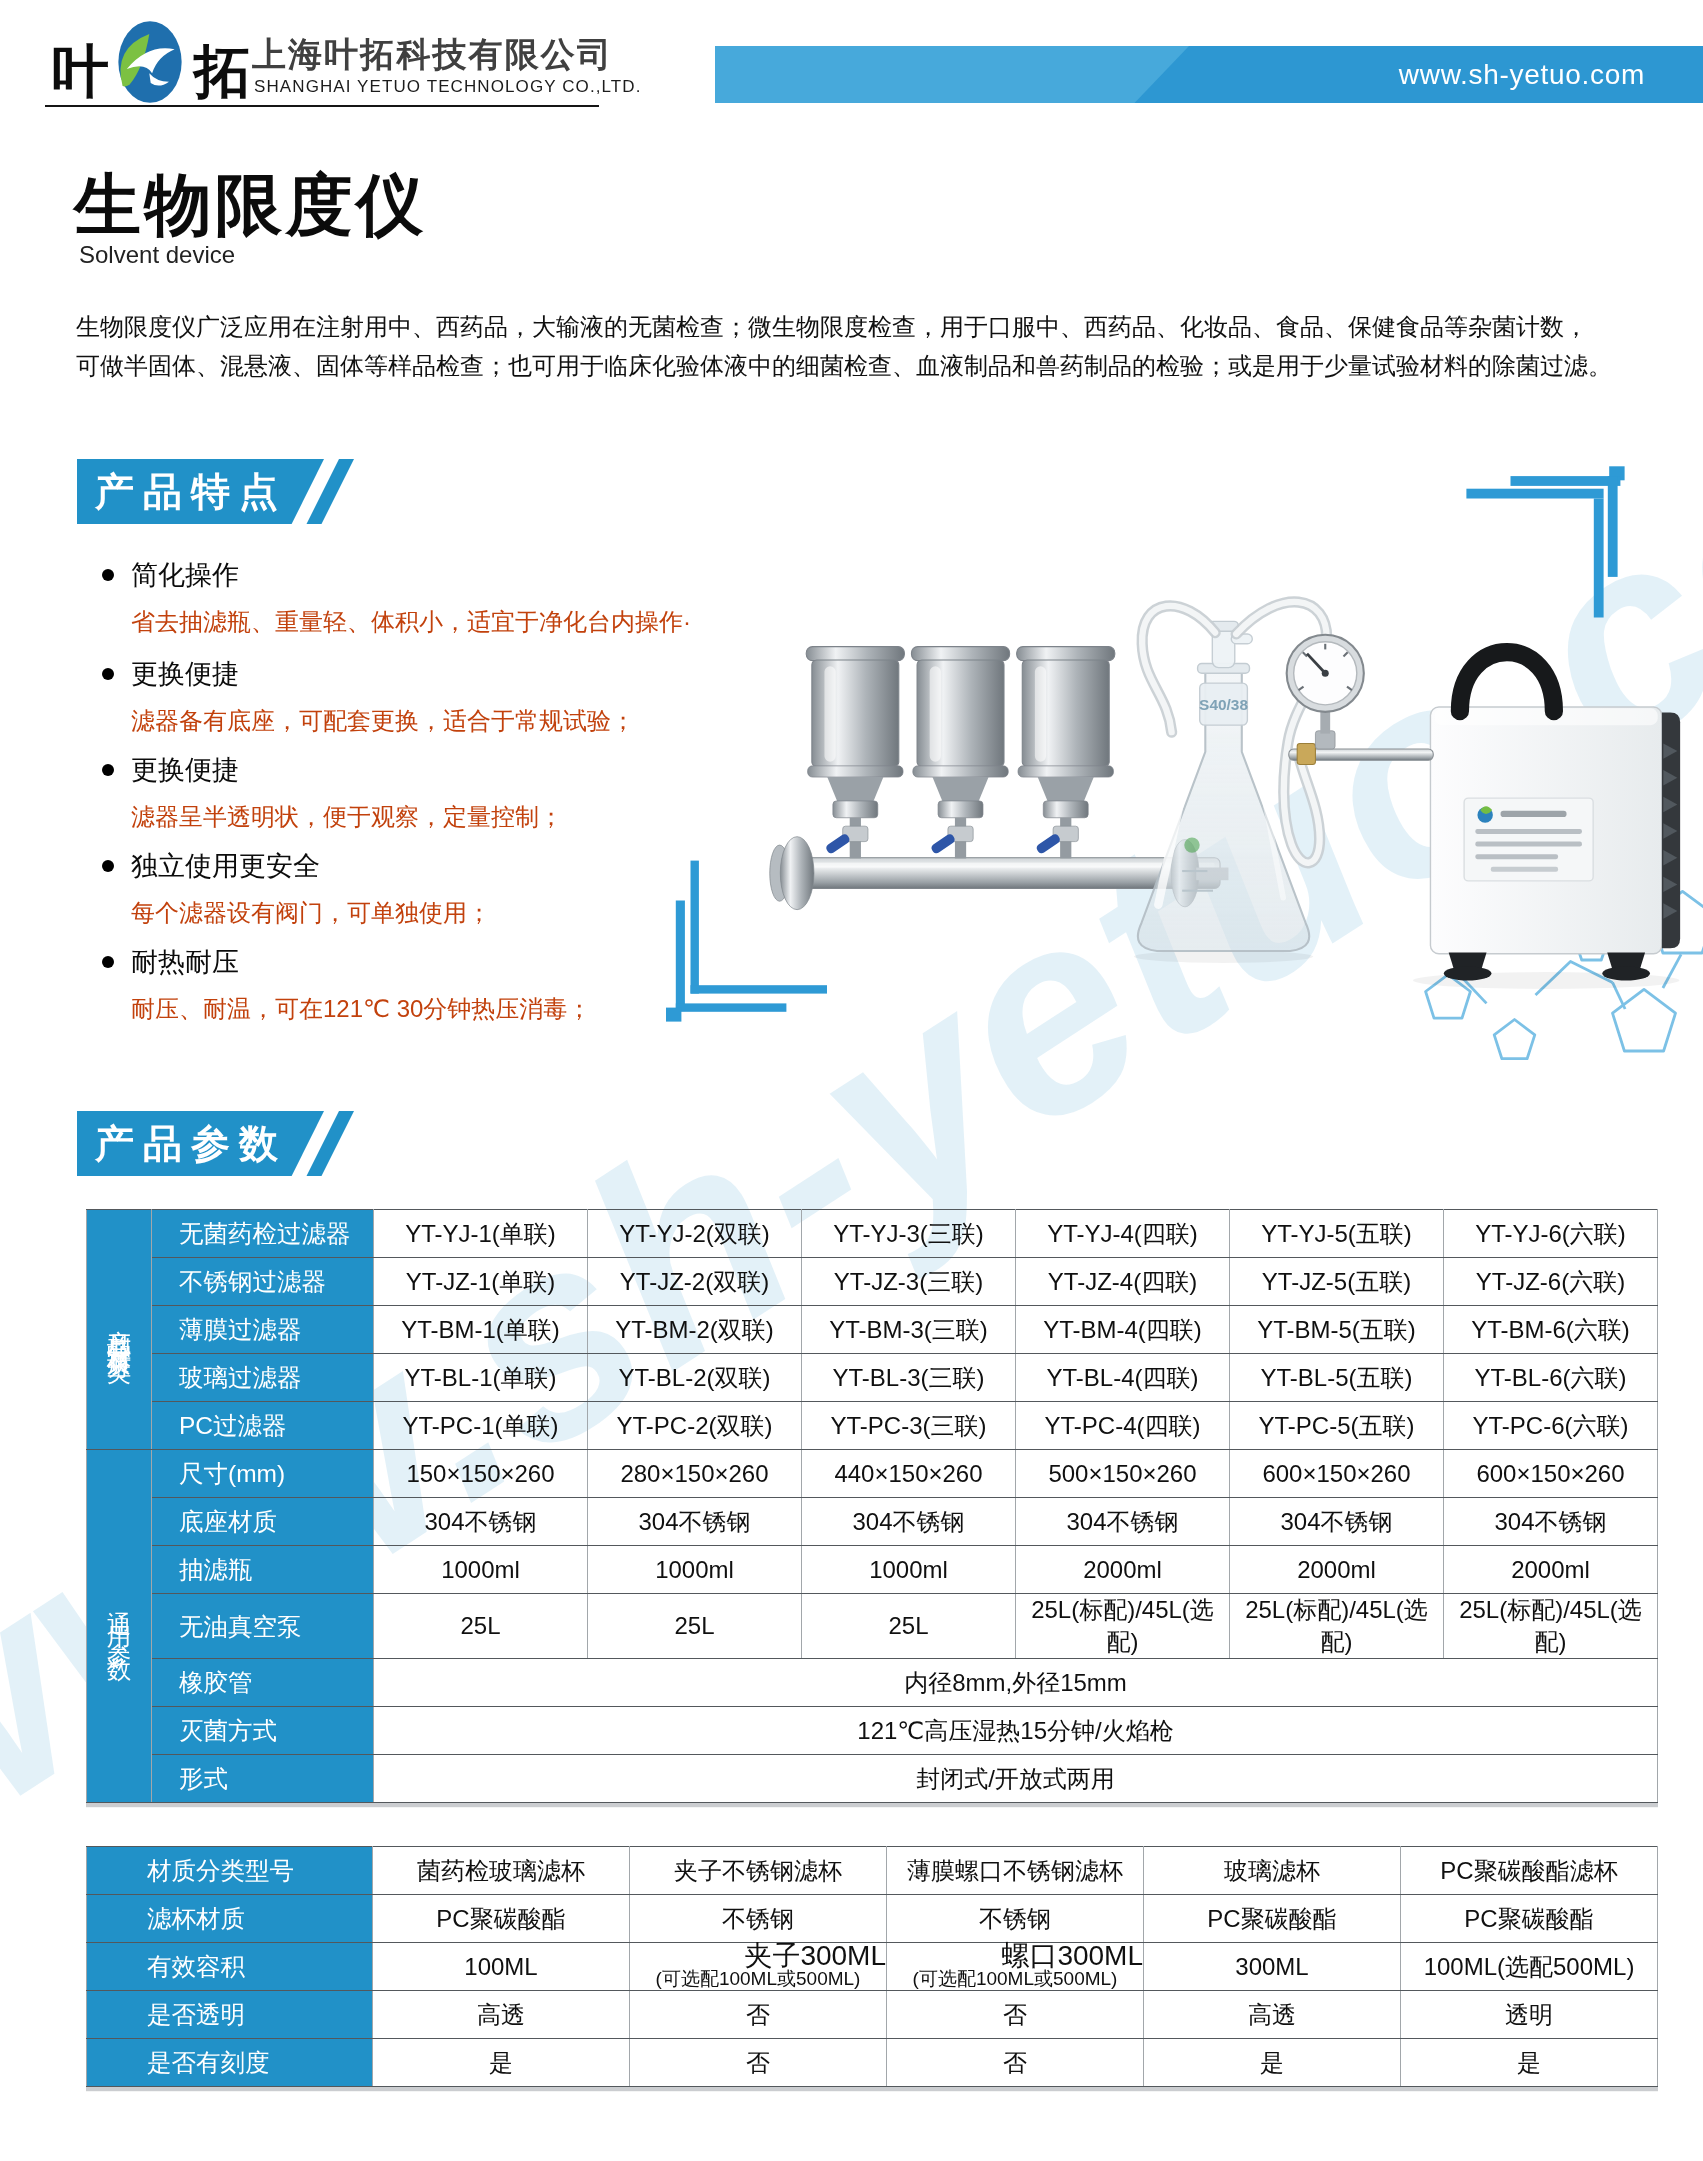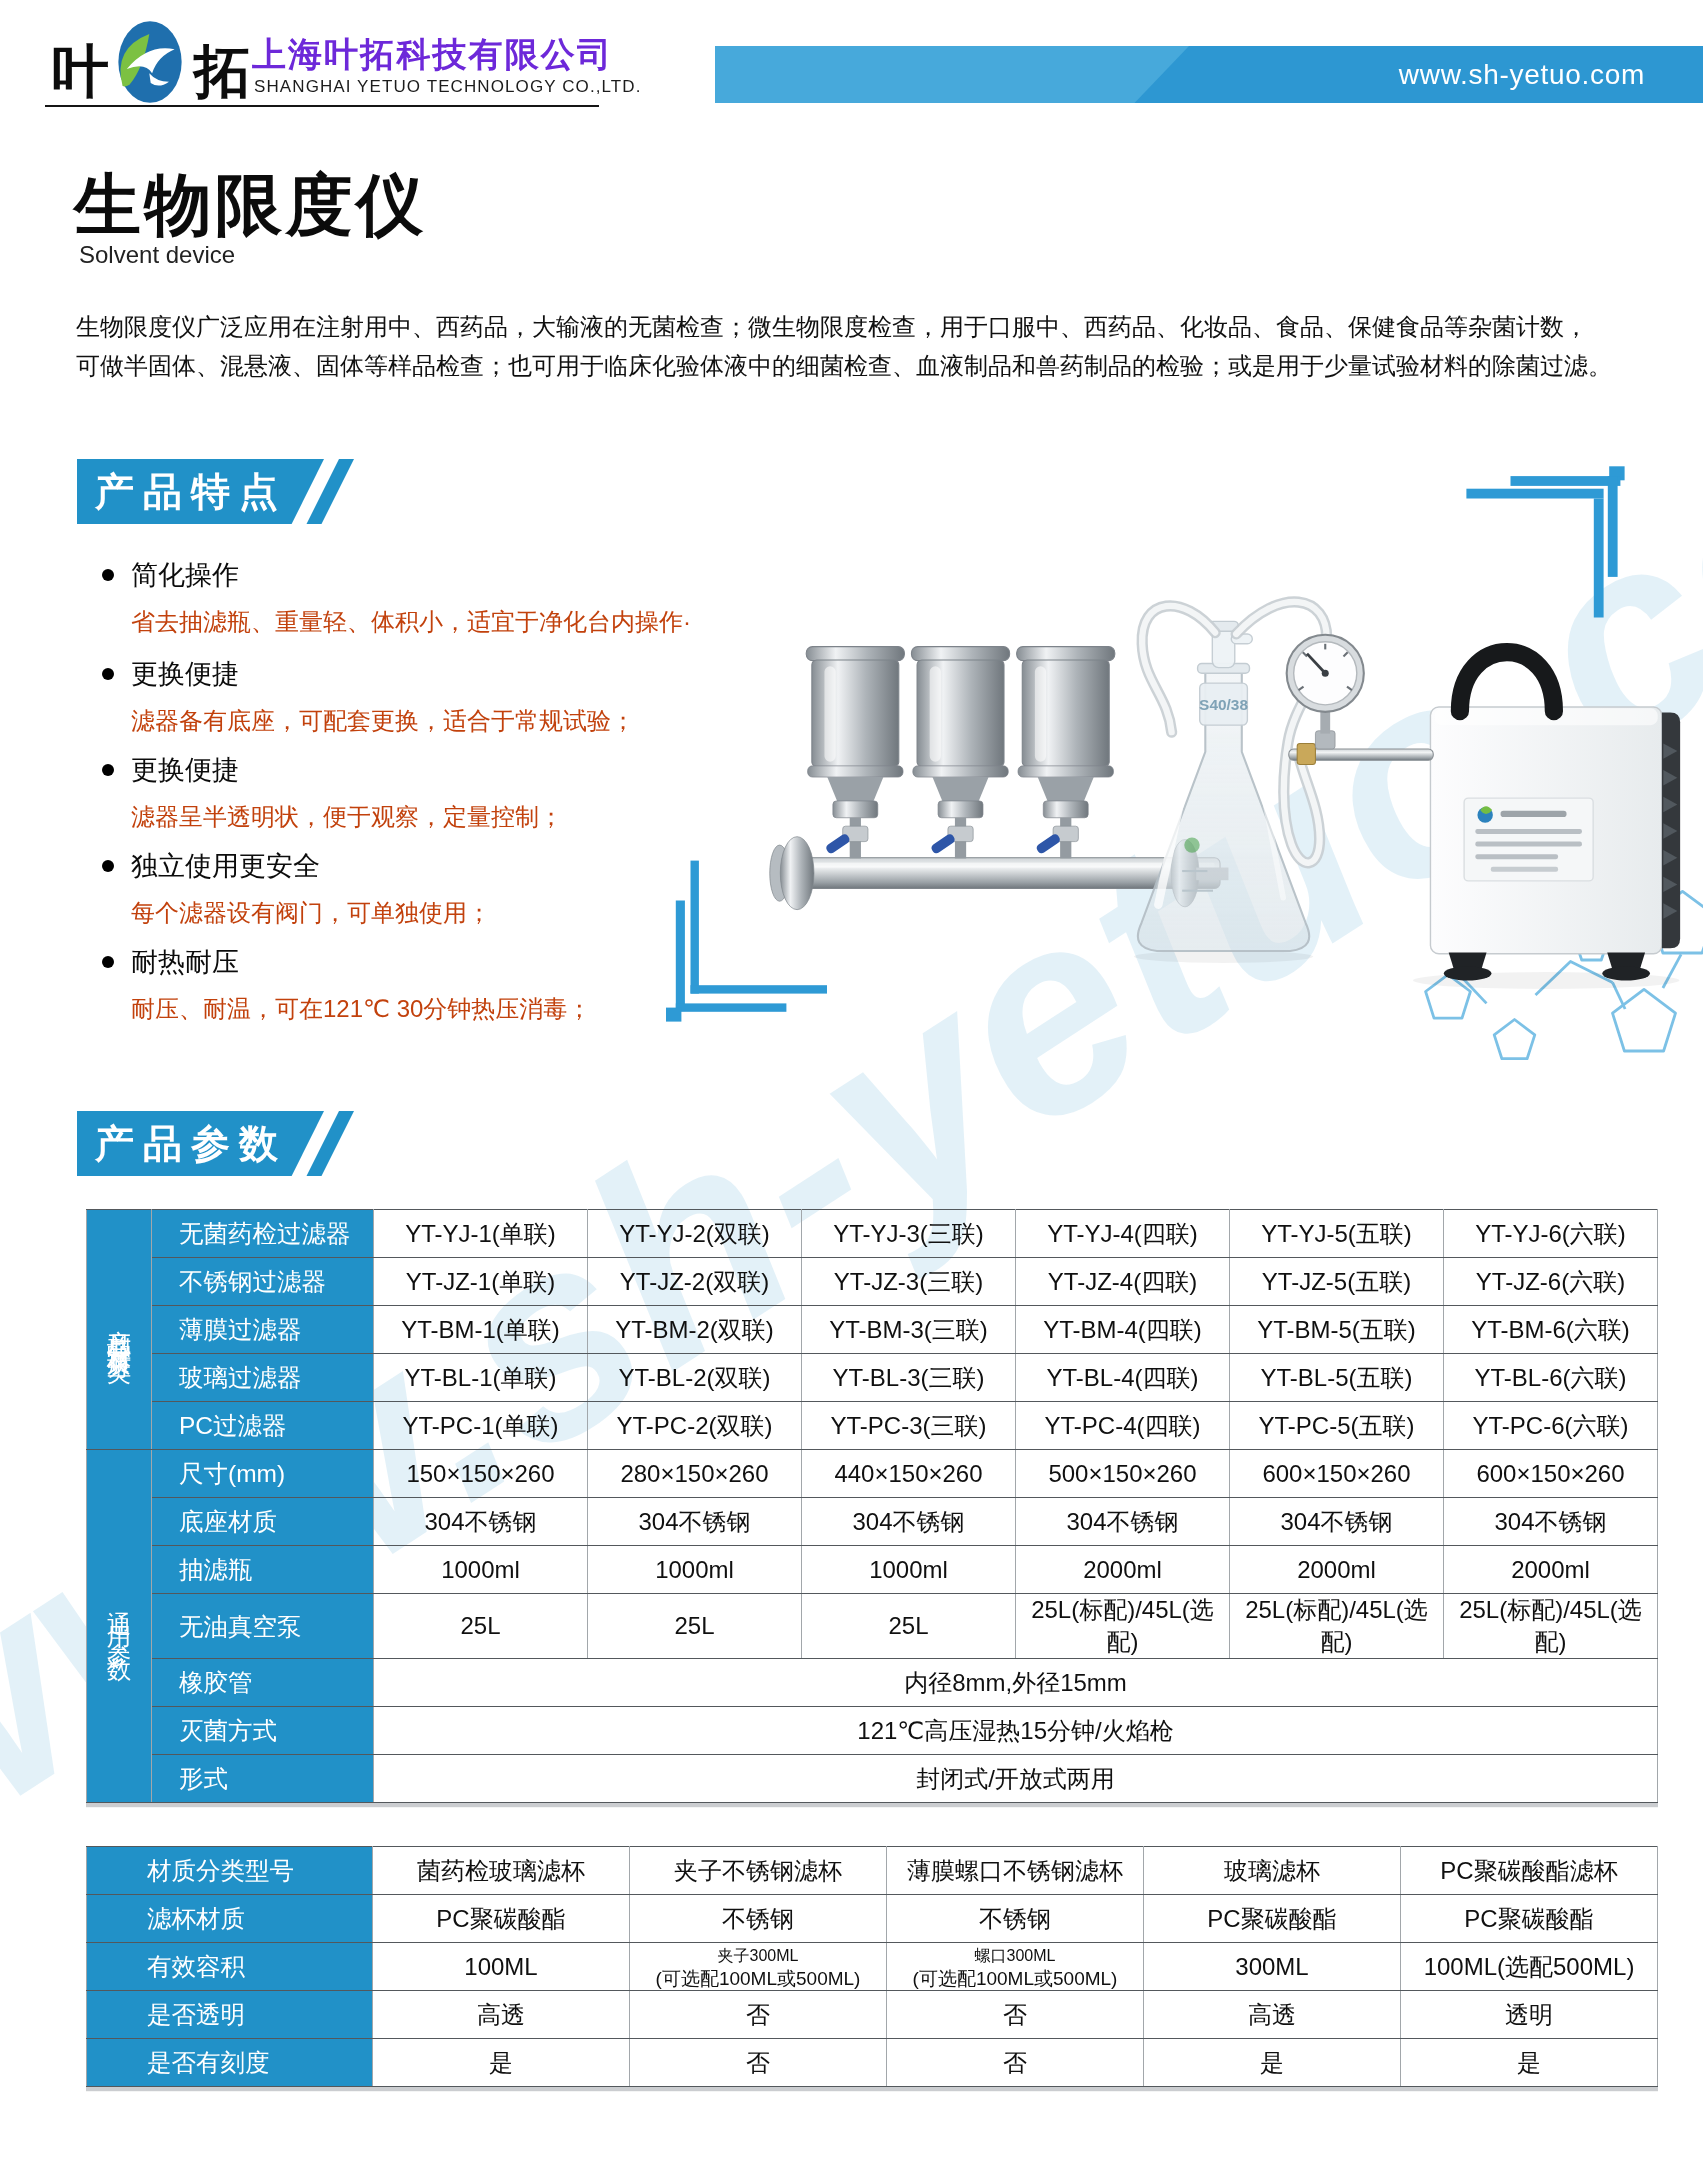--- a/index.html
+++ b/index.html
@@ -19,21 +19,21 @@
   .watermark{position:absolute;left:-224px;top:1648px;z-index:0;font-size:280px;font-weight:bold;
     font-style:italic;letter-spacing:4.2px;white-space:nowrap;color:var(--wm);
     transform:rotate(-33deg);transform-origin:left top;pointer-events:none;}
 
   .z1{z-index:1;} .z2{z-index:2;}
 
   
   .logo-char{position:absolute;font-size:57px;font-weight:bold;color:#0c0c0c;top:34px;}
   .logo-char.l{left:52px;} .logo-char.r{left:194px;}
   .logo-mark{position:absolute;left:107px;top:17px;width:86px;height:90px;}
-  .company-cn{position:absolute;left:252px;top:32px;font-size:34px;font-weight:bold;color:#6d28d9;letter-spacing:2.1px;}
+  .company-cn{position:absolute;left:252px;top:32px;font-size:34px;font-weight:bold;color:#404040;letter-spacing:2.1px;}
   .company-en{position:absolute;left:254px;top:77px;font-size:17px;color:#1c1c1c;letter-spacing:1.1px;}
   .header-rule{position:absolute;left:45px;top:105px;width:554px;height:2.1px;background:#151515;}
   .banner-dark{position:absolute;left:715px;top:46px;width:989px;height:57px;background:var(--banner-blue);}
   .banner-light{position:absolute;left:715px;top:46px;width:474px;height:57px;background:var(--banner-light);
     clip-path:polygon(0 0,100% 0,88.5% 100%,0 100%);}
   .website{position:absolute;right:59px;top:59px;font-size:28px;color:#fff;letter-spacing:0.7px;}
 
   
   .title-cn{position:absolute;left:74px;top:160px;font-size:67px;font-weight:bold;color:#0b0b0b;letter-spacing:3.5px;}
   .title-en{position:absolute;left:79px;top:241px;font-size:24px;color:#222;}
@@ -60,21 +60,21 @@
   #table1{top:1209px;width:1569px;}
   #table2{top:1846px;width:1569px;}
   td{height:48px;font-size:24px;text-align:center;color:#101010;padding:0;
      border-left:1.4px solid var(--blight);border-right:1.4px solid var(--blight);
      border-top:1.4px solid var(--bdark);border-bottom:1.4px solid var(--bdark);}
   td.lbl{background:var(--blue);color:#fff;text-align:left;padding-left:27px;font-size:24.5px;}
   #table2 td.lbl{padding-left:60px;}
   td.grp{background:var(--blue);color:#fff;}
   td.grp span{writing-mode:vertical-rl;font-size:24.5px;letter-spacing:4.2px;}
   td.grp.gen span{letter-spacing:15.4px;}
-  .cellmain{font-size:16px;line-height:26px;}
+  .cellmain{font-size:28px;line-height:26px;text-align:right;}
   .cellsub{font-size:19px;line-height:20.3px;}
 </style>
 </head>
 <body>
 
 <div class="page">
 
   <div class="watermark">www.sh-yetuo.com</div>
 
   <div class="logo-char l z2">叶</div>

